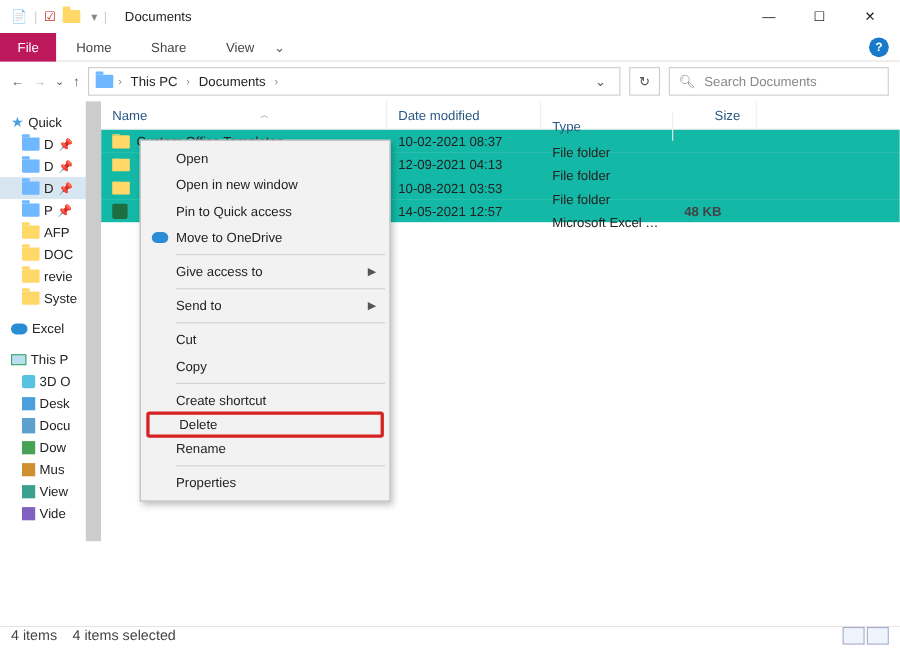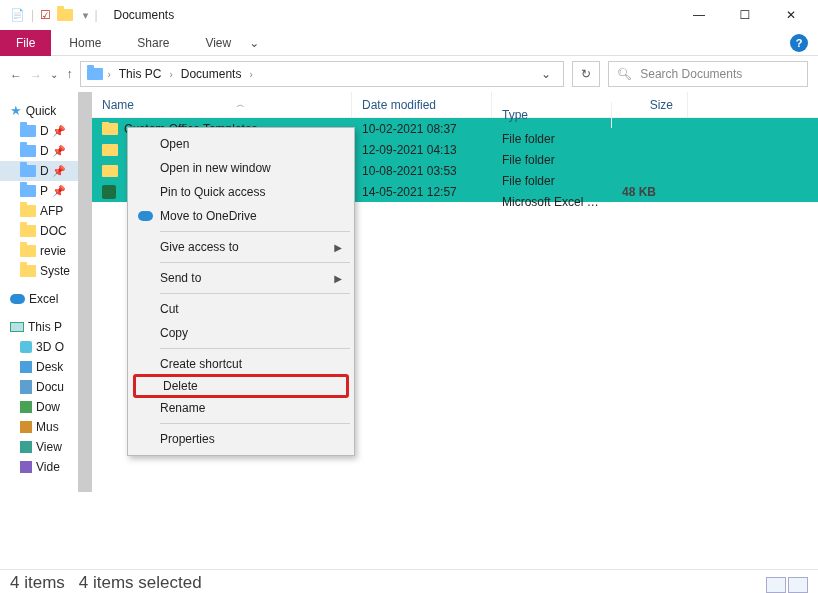--- a/index.html
+++ b/index.html
@@ -46,21 +46,21 @@
 .row .cell { padding: 0 10px; overflow: hidden; white-space: nowrap; text-overflow: ellipsis; }
 .row .c-name { display: flex; align-items: center; gap: 6px; }
 .row .c-size { color: #444; font-weight: bold; }
 
 .ctxmenu { position: absolute; left: 127px; top: 127px; width: 228px; background: #f2f2f2; border: 1px solid #bababa; box-shadow: 2px 3px 6px rgba(0,0,0,.25); padding: 4px 2px; z-index: 50; }
 .cm-item { height: 24px; display: flex; align-items: center; padding-left: 30px; font-size: 12px; position: relative; }
 .cm-item .arrow { position: absolute; right: 10px; color: #555; font-size: 10px; }
 .cm-sep { height: 1px; background: #d0d0d0; margin: 3px 2px 3px 30px; }
 .cm-hi { border: 3px solid #d62222; border-radius: 3px; margin: -2px 3px; padding-left: 27px; }
 
-.status { position: absolute; bottom: 0; left: 0; right: 0; height: 24px; border-top: 1px solid #e5e5e5; display: flex; align-items: flex-end; padding: 0 10px; font-size: 17px; color: #444; gap: 14px; }
+.status { position: absolute; bottom: 0; left: 0; right: 0; height: 24px; border-top: 1px solid #e5e5e5; display: flex; align-items: flex-start; padding: 0 10px; font-size: 13px; color: #444; gap: 14px; }
 .status .viewbtns { margin-left: auto; display: flex; gap: 2px; }
 .vb { width: 20px; height: 16px; border: 1px solid #aac; background: #eef4fb; }
 
 .ico-folder { width: 16px; height: 12px; background: #ffd868; border-radius: 1px; position: relative; display: inline-block; }
 .ico-folder::before { content:""; position:absolute; top:-3px; left:0; width:7px; height:3px; background:#ffd868; border-radius:1px 1px 0 0; }
 .ico-folder.blue { background:#6fb7ff; } .ico-folder.blue::before{ background:#6fb7ff;}
 .ico-excel { width:14px; height:14px; background:#1d6f42; display:inline-block; border-radius:2px; }
 .ico-monitor{ width:14px; height:10px; border:1px solid #3a6; background:#bde; display:inline-block;}
 .ico-cloud{ width:15px; height:10px; background:#2b8cd6; border-radius:6px; display:inline-block;}
 .ico-3d{ width:12px; height:12px; background:#58c3e0; display:inline-block; border-radius:2px;}

